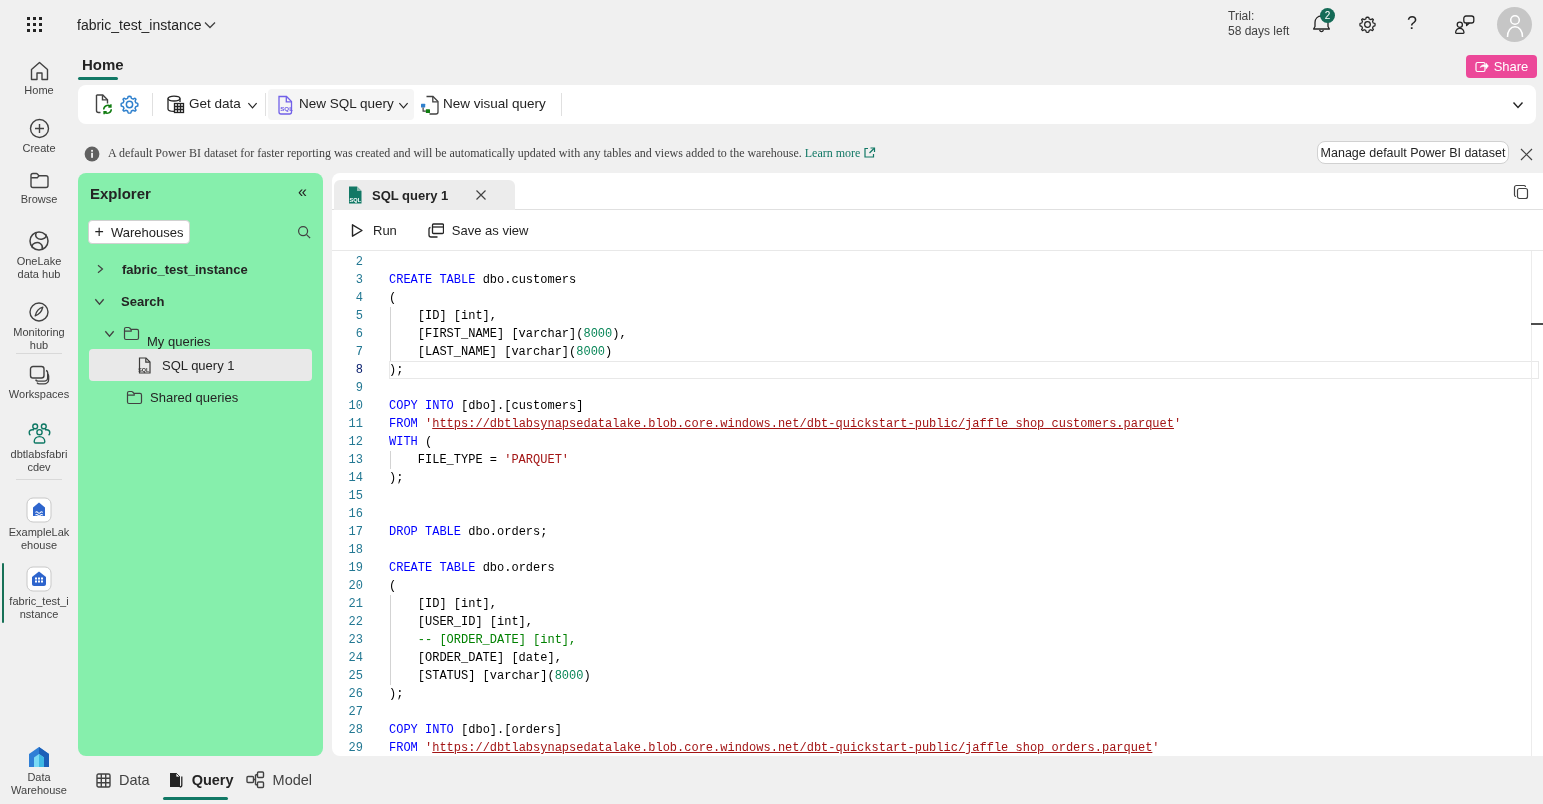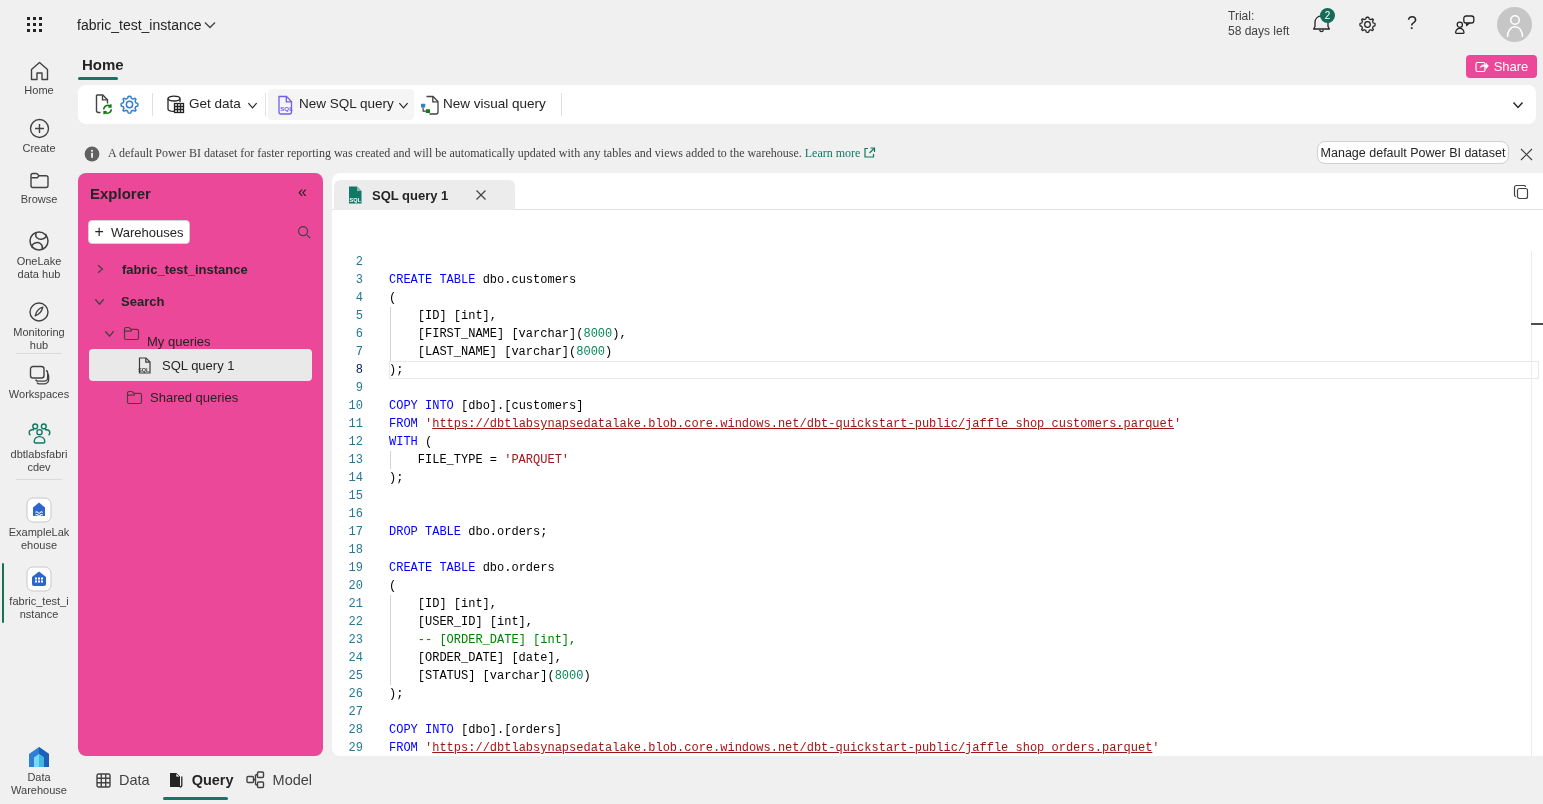--- a/index.html
+++ b/index.html
@@ -48,21 +48,21 @@
   .tbtext { font-size:13.5px; color:#242424; }
 
   
   #banner { position:absolute; left:78px; top:138px; width:1465px; height:32px; }
   #bannertext { position:absolute; left:30px; top:8px; font-size:12px; color:#424242; white-space:nowrap;font-family:Liberation Serif, serif; }
   #learnmore { color:#117865; }
   #managebtn { position:absolute; left:1239px; top:3px; width:192px; height:23px; background:#fff; border:1px solid #d1d1d1;
     border-radius:8px; font-size:12.5px; color:#242424; display:flex; align-items:center; justify-content:center; }
 
   
-  #explorer { position:absolute; left:78px; top:173px; width:245px; height:583px; background:#ec4899; border-radius:8px; overflow:hidden; }
+  #explorer { position:absolute; left:78px; top:173px; width:245px; height:583px; background:#86efac; border-radius:8px; overflow:hidden; }
   #explorer h2 { position:absolute; left:12px; top:12px; font-size:15px; font-weight:bold; color:#242424; }
   #whbtn { position:absolute; left:10px; top:47px; width:102px; height:24px; border:1px solid #d1d1d1; border-radius:4px;
     display:flex; align-items:center; justify-content:center; gap:7px; font-size:13px; color:#242424; background:#fff; }
   .trow { position:absolute; left:0; width:245px; height:32px; display:flex; align-items:center; font-size:13px; color:#242424; }
 
   
   #editor { position:absolute; left:332px; top:173px; width:1211px; height:583px; background:#fff; border-radius:8px 0 0 8px; }
   #tabstrip { position:absolute; left:0; top:0; width:1211px; height:37px; border-bottom:1px solid #e0e0e0; }
   #tab1 { position:absolute; left:2px; top:7px; width:181px; height:30px; background:#ececec; border-radius:6px 6px 0 0;
     display:flex; align-items:center; font-size:13px; font-weight:bold; color:#242424; }
@@ -365,20 +365,32 @@
       <span style="margin-left:9px;">SQL query 1</span>
       <svg style="margin-left:27px" width="12" height="12" viewBox="0 0 12 12">
           <path d="M1.5 1.5 L10.5 10.5 M10.5 1.5 L1.5 10.5" stroke="#424242" stroke-width="1.2"></path>
         </svg>
     </div>
 
     <svg class="abs" style="left:1181px;top:11px" width="16" height="16" viewBox="0 0 16 16">
         <rect x="4.5" y="4.5" width="10" height="10" rx="2" fill="none" stroke="#424242" stroke-width="1.2"></rect>
         <path d="M12 2.5 C12 1.7 11.3 1 10.5 1 L3 1 C1.9 1 1 1.9 1 3 L1 10.5 C1 11.3 1.7 12 2.5 12" fill="none" stroke="#424242" stroke-width="1.2" transform="translate(0.5,0.5)"></path>
       </svg>
+  </div>
+  <div id="runbar">
+    <svg style="margin-left:18px" width="14" height="15" viewBox="0 0 14 15">
+        <path d="M2.5 1.8 L12 7.5 L2.5 13.2 Z" fill="none" stroke="#242424" stroke-width="1.4" stroke-linejoin="round"></path>
+      </svg>
+    <span style="margin-left:9px;">Run</span>
+    <svg style="margin-left:31px" width="16" height="15" viewBox="0 0 16 15">
+        <rect x="4.5" y="1" width="11" height="9.5" rx="1" fill="none" stroke="#242424" stroke-width="1.3"></rect>
+        <path d="M4.5 4 L15.5 4" stroke="#242424" stroke-width="1.3"></path>
+        <path d="M2.5 4.5 C1.7 4.5 1 5.2 1 6 L1 12 C1 13.1 1.9 14 3 14 L9.5 14" fill="none" stroke="#242424" stroke-width="1.3"></path>
+      </svg>
+    <span style="margin-left:8px;">Save as view</span>
   </div>
   <div id="codearea">
     <div id="curline"></div>
     <div id="indentguides">
       <div style="top:56px;height:54px;"></div>
       <div style="top:200px;height:18px;"></div>
       <div style="top:344px;height:90px;"></div>
     </div>
     <div id="linenos"> 2
  3

